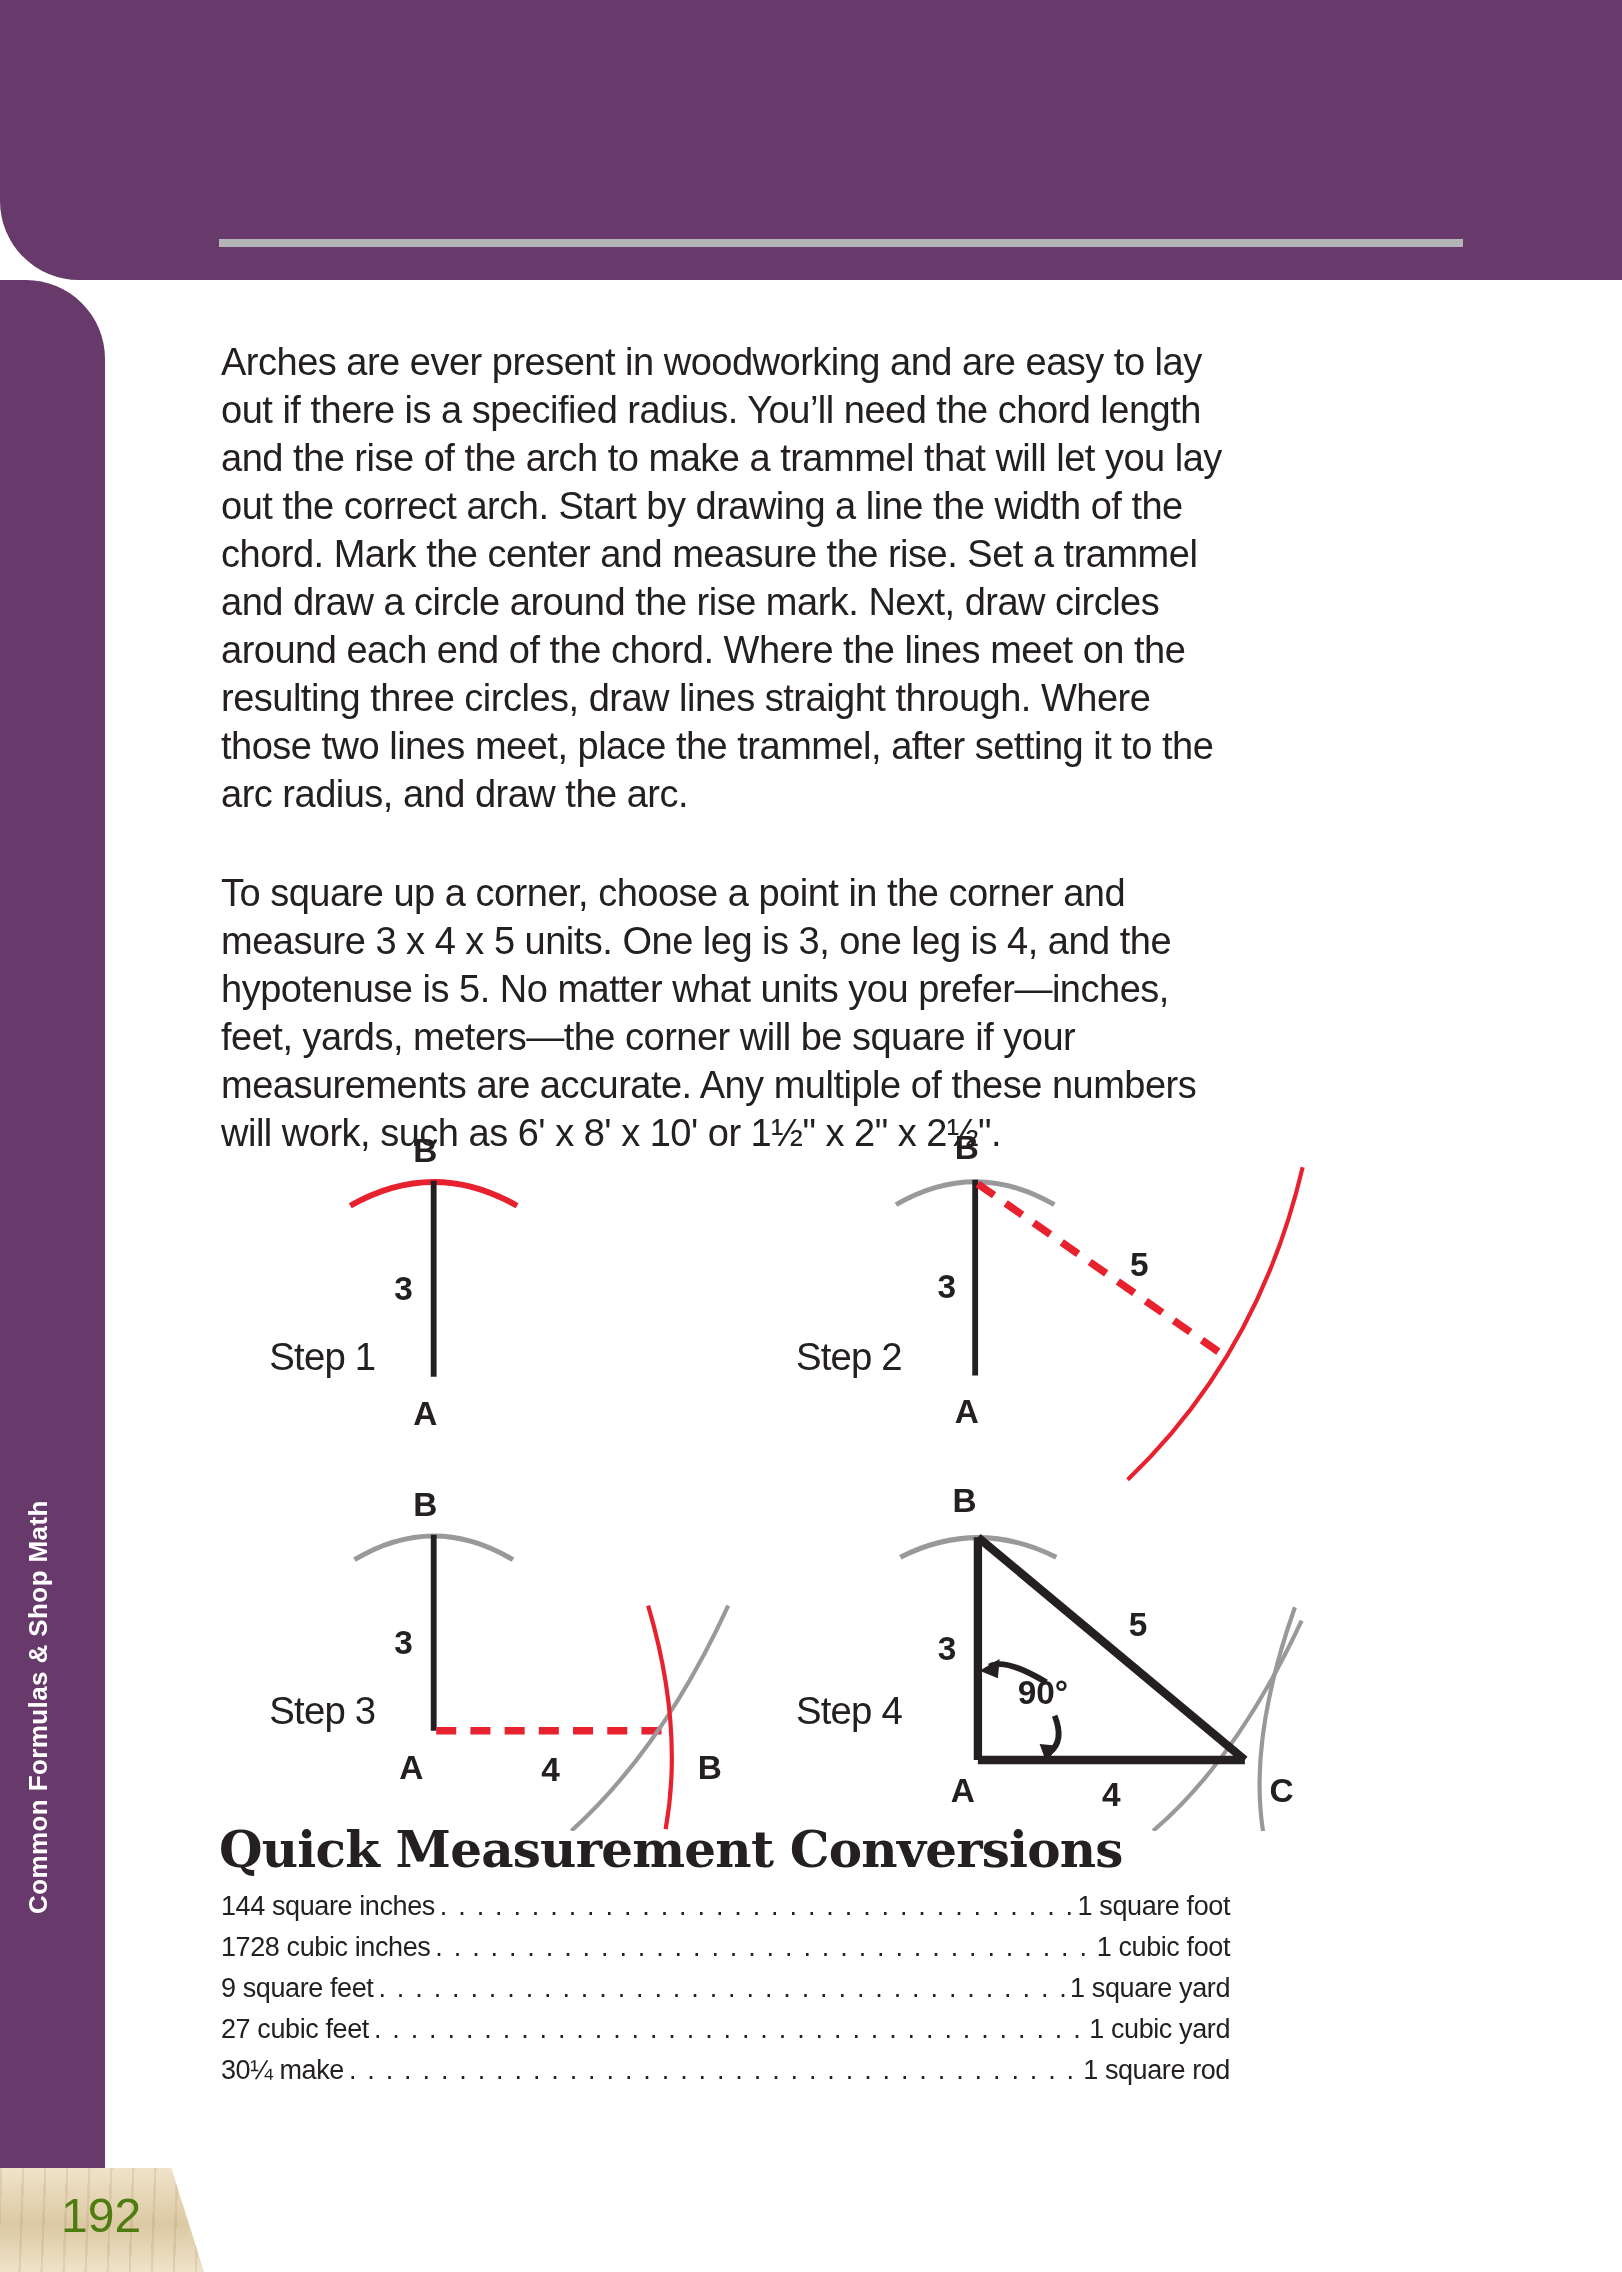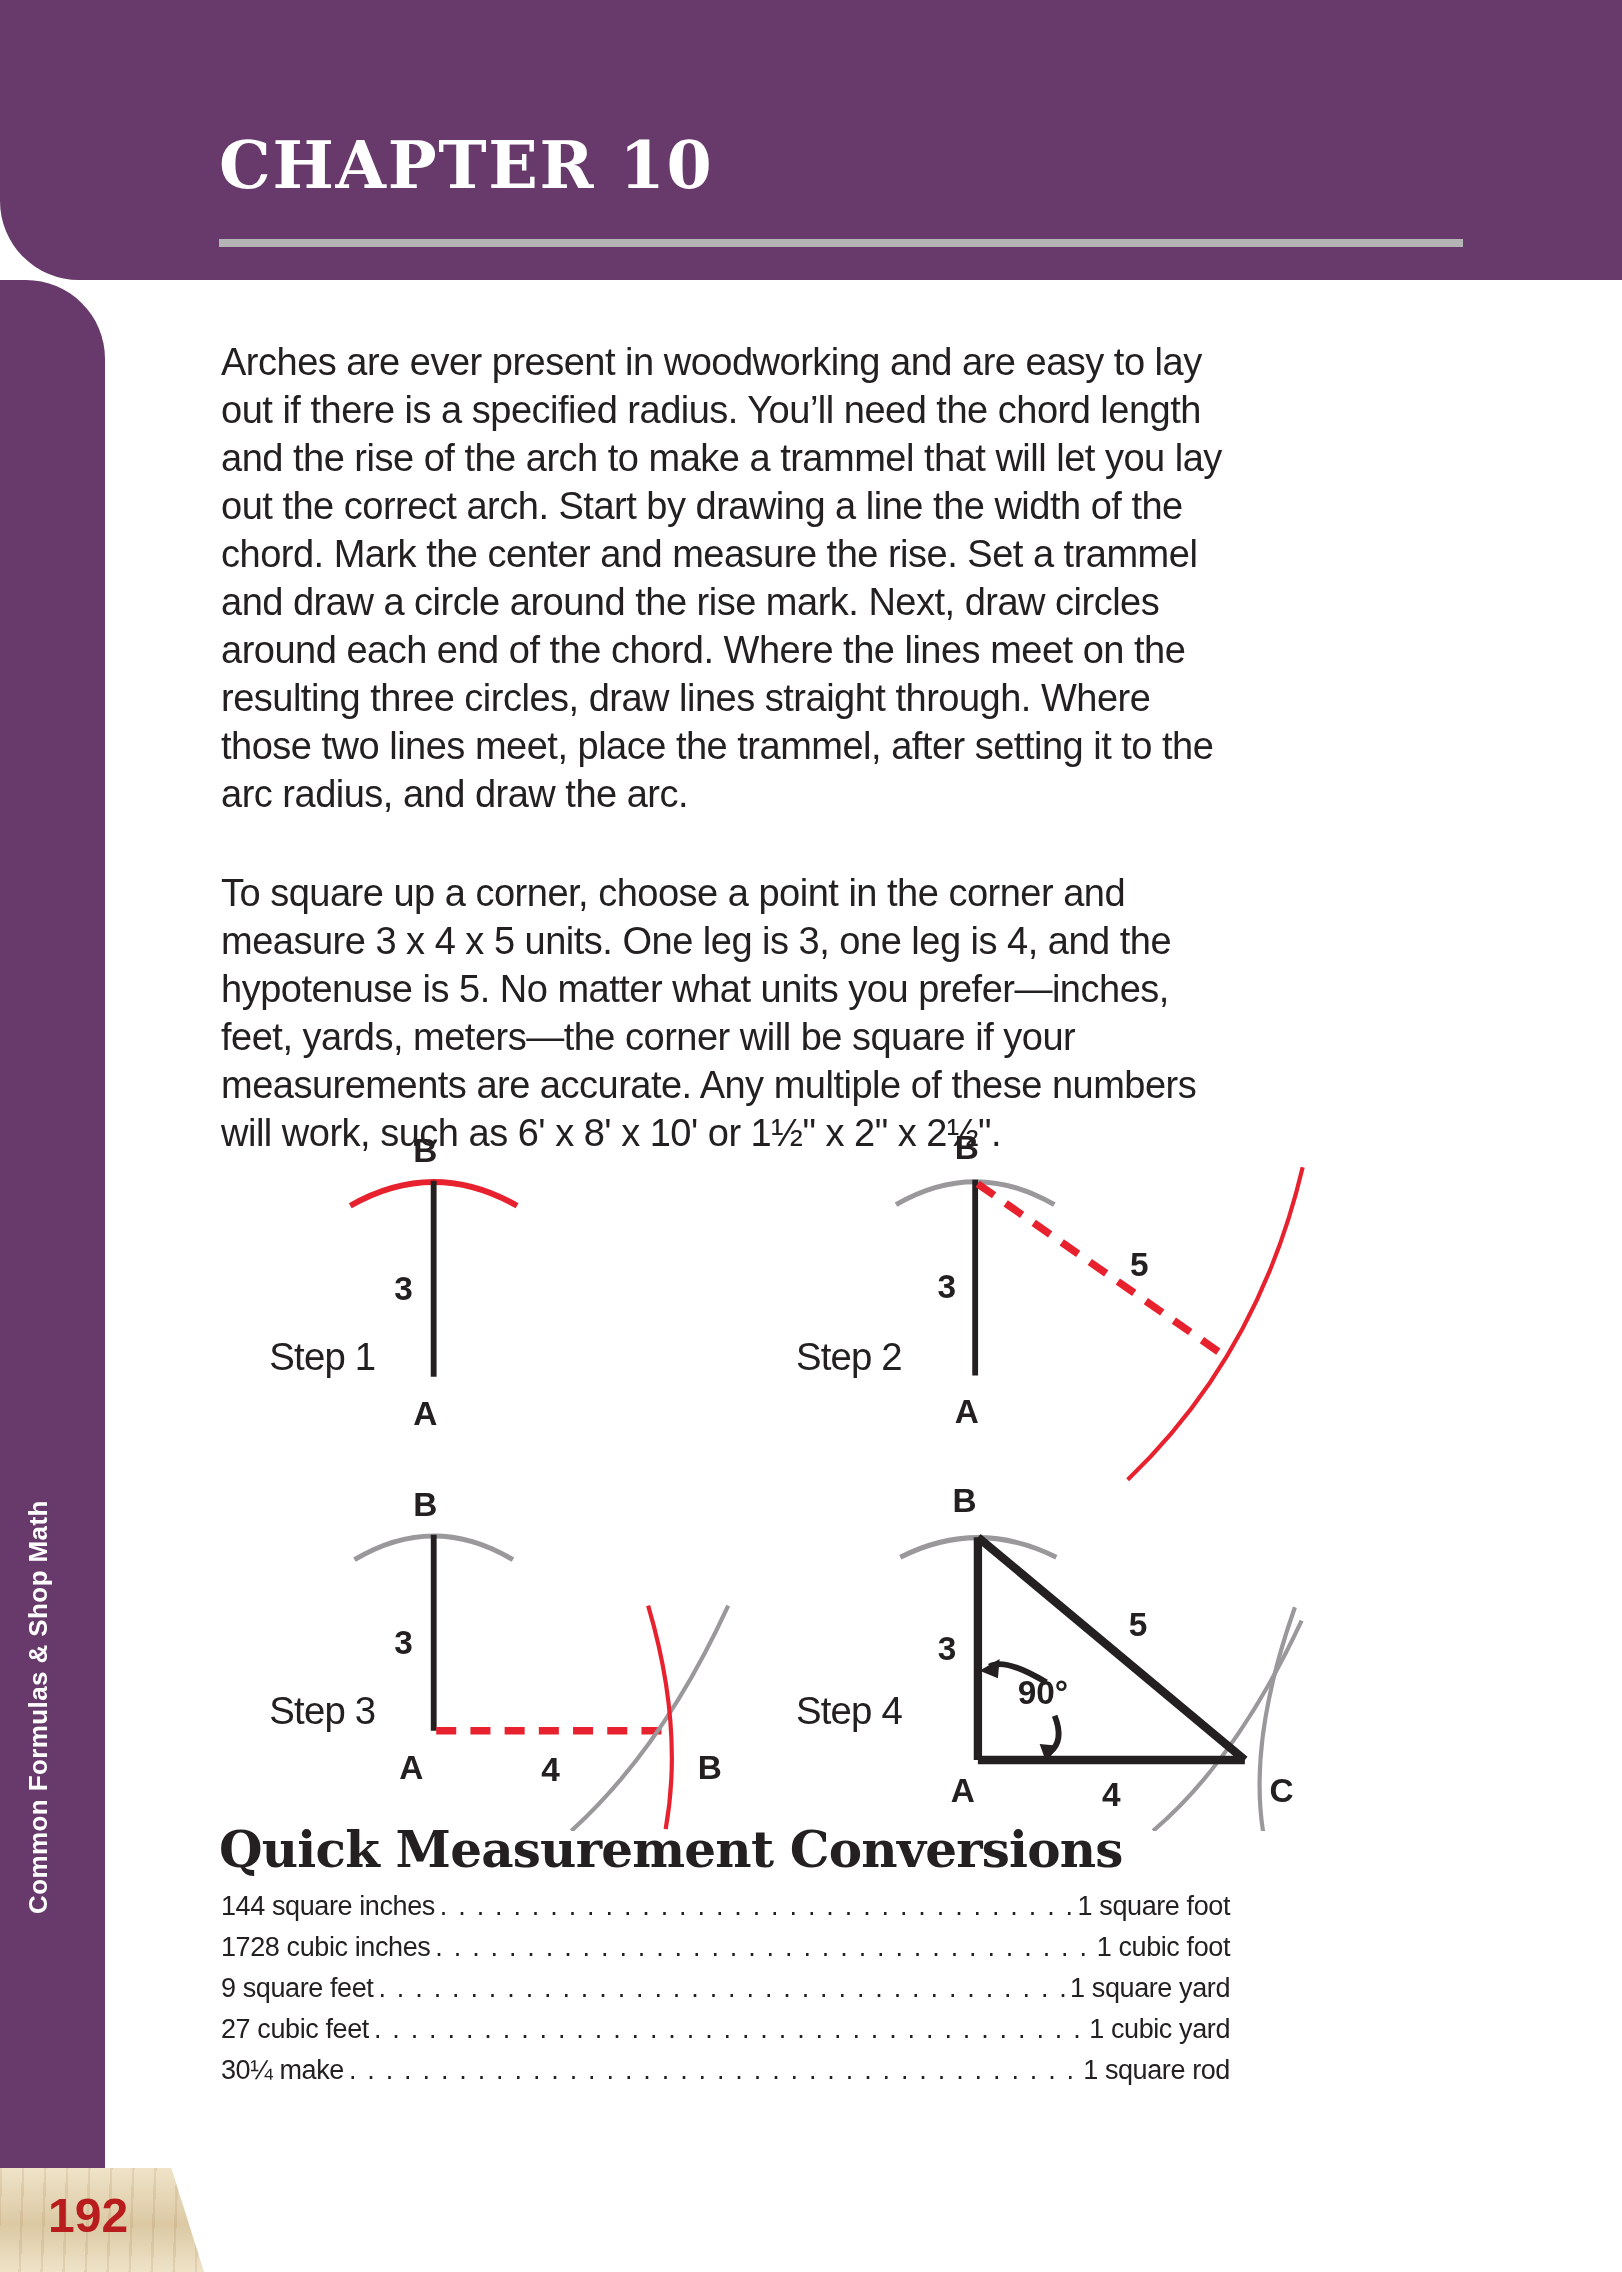--- a/index.html
+++ b/index.html
@@ -48,40 +48,39 @@
   .side-label{position:absolute;left:23.4px;top:1580px;height:334px;width:53px;
     writing-mode:vertical-rl;transform:rotate(180deg);
     color:#fff;font-weight:bold;font-size:26px;letter-spacing:0.4px;white-space:nowrap;}
 
   
   .wood{position:absolute;left:0;top:2168px;width:204px;height:104px;
     background:
       repeating-linear-gradient(92deg, rgba(160,120,70,0.16) 0 2.5px, rgba(0,0,0,0) 2.5px 22px),
       linear-gradient(180deg,var(--wood-light),var(--wood-dark) 55%, var(--wood-light));
     clip-path:polygon(0 0,84% 0,100% 100%,0 100%);}
-  .page-num{position:absolute;left:48px;top:2188px;font-size:48px;font-weight:bold;color:#b91c1c;}
+  .page-num{position:absolute;left:61px;top:2188px;font-size:48px;font-weight:normal;color:#4d7c0f;}
 
   
   .footer{position:absolute;left:105px;right:0;top:2183px;text-align:center;color:var(--footer-gray);white-space:nowrap;}
   .footer .f-slab{font-family:"DejaVu Serif",serif;font-weight:bold;font-size:25px;letter-spacing:0.8px;}
   .footer .f-pocket{font-weight:bold;font-size:30px;letter-spacing:0.8px;}
   .footer .f-ref{font-size:26px;letter-spacing:1.7px;}
   .footer .f-sep{font-size:25px;font-weight:normal;color:#8a8a8d;padding:0 8.3px;}
   .footer .f-ed{display:inline-block;font-weight:bold;font-size:25px;transform:scaleX(0.85);transform-origin:left center;letter-spacing:-0.4px;}
 </style>
 </head>
 <body>
 
 <div id="page">
 
   <div class="band"></div>
   <div class="side-rail"></div>
   <div class="content-panel"></div>
 
-  <div class="chapter-title">CHAPTER 10</div>
   <div class="title-rule"></div>
 
   <div id="intro" class="body-par">Arches are ever present in woodworking and are easy to lay out if there is a specified radius. You’ll need the chord length and the rise of the arch to make a trammel that will let you lay out the correct arch. Start by drawing a line the width of the chord. Mark the center and measure the rise. Set a trammel and draw a circle around the rise mark. Next, draw circles around each end of the chord. Where the lines meet on the resulting three circles, draw lines straight through. Where those two lines meet, place the trammel, after setting it to the arc radius, and draw the arc.</div>
 
   <div id="ra-body" class="body-par">To square up a corner, choose a point in the corner and measure 3 x 4 x 5 units. One leg is 3, one leg is 4, and the hypotenuse is 5. No matter what units you prefer—inches, feet, yards, meters—the corner will be square if your measurements are accurate. Any multiple of these numbers will work, such as 6' x 8' x 10' or 1½" x 2" x 2½".</div>
 
   <svg class="diag" style="left:246px;top:1118px;" width="392" height="359" viewBox="0 0 470 430">
     <path d="M125,105 Q225,48 325,105" fill="none" style="stroke:var(--red)" stroke-width="7"></path>
     <line x1="225" y1="75" x2="225" y2="310" style="stroke:var(--ink)" stroke-width="7"></line>
     <text class="pt" x="215" y="52" text-anchor="middle">B</text>

